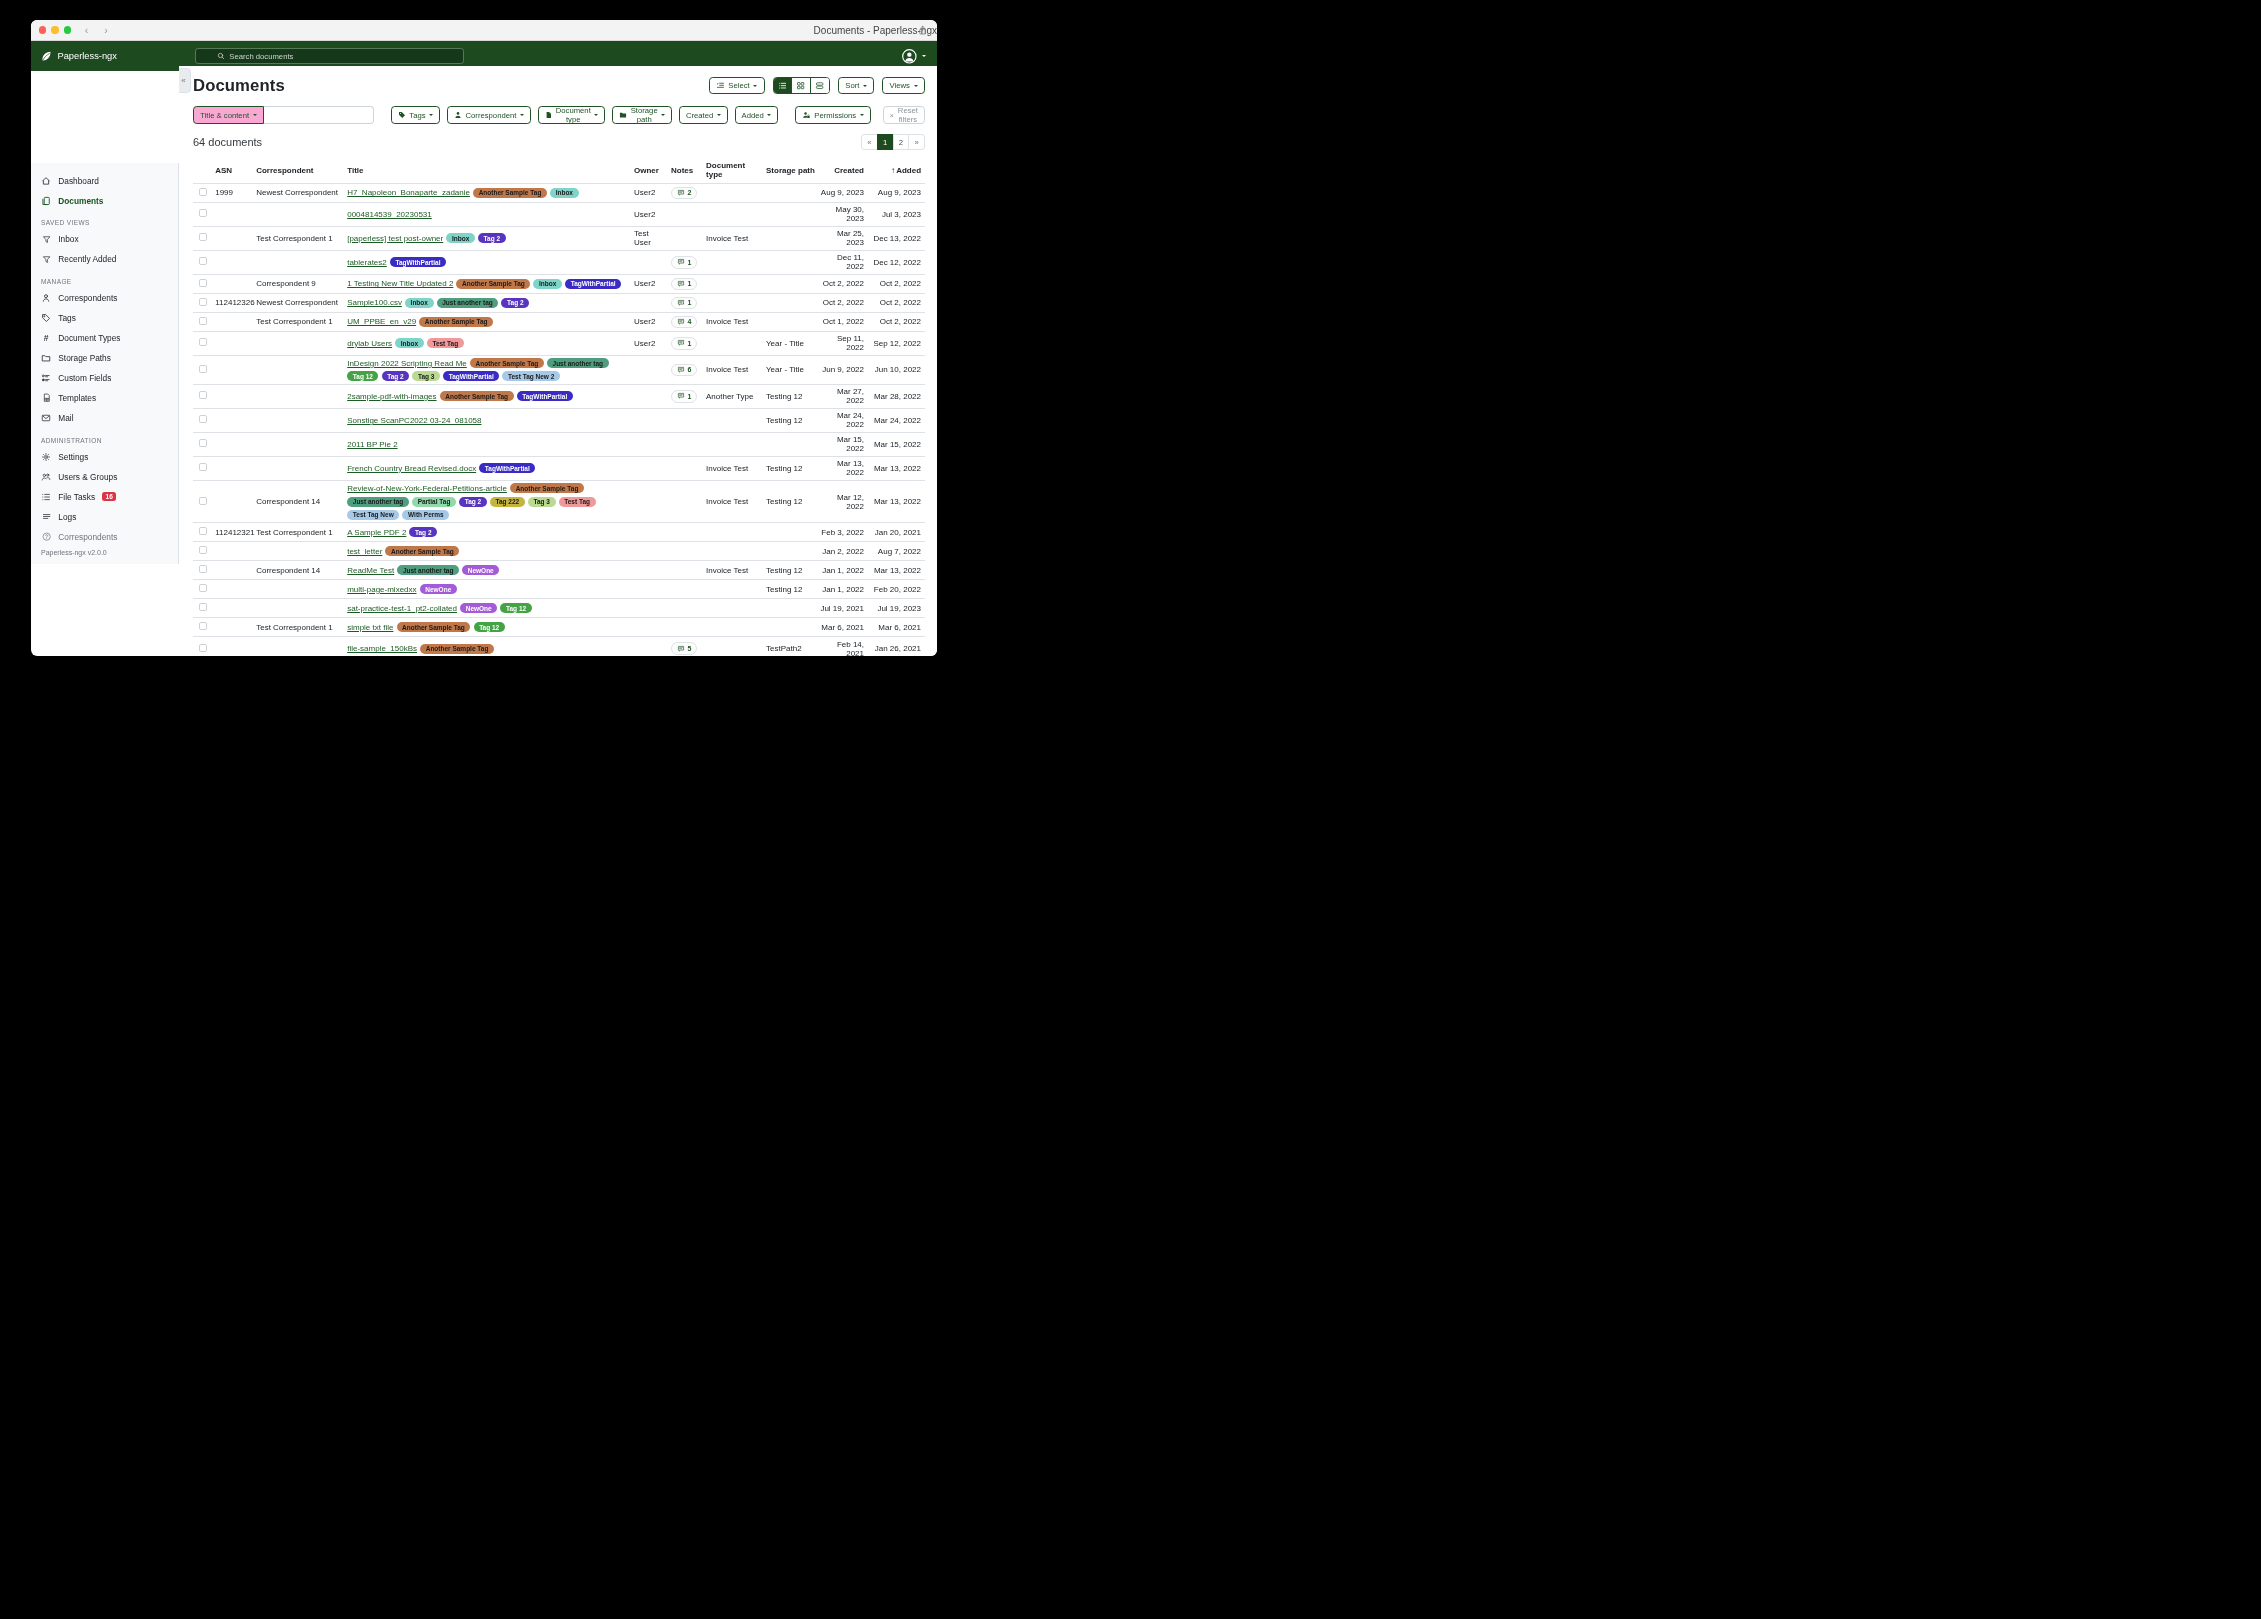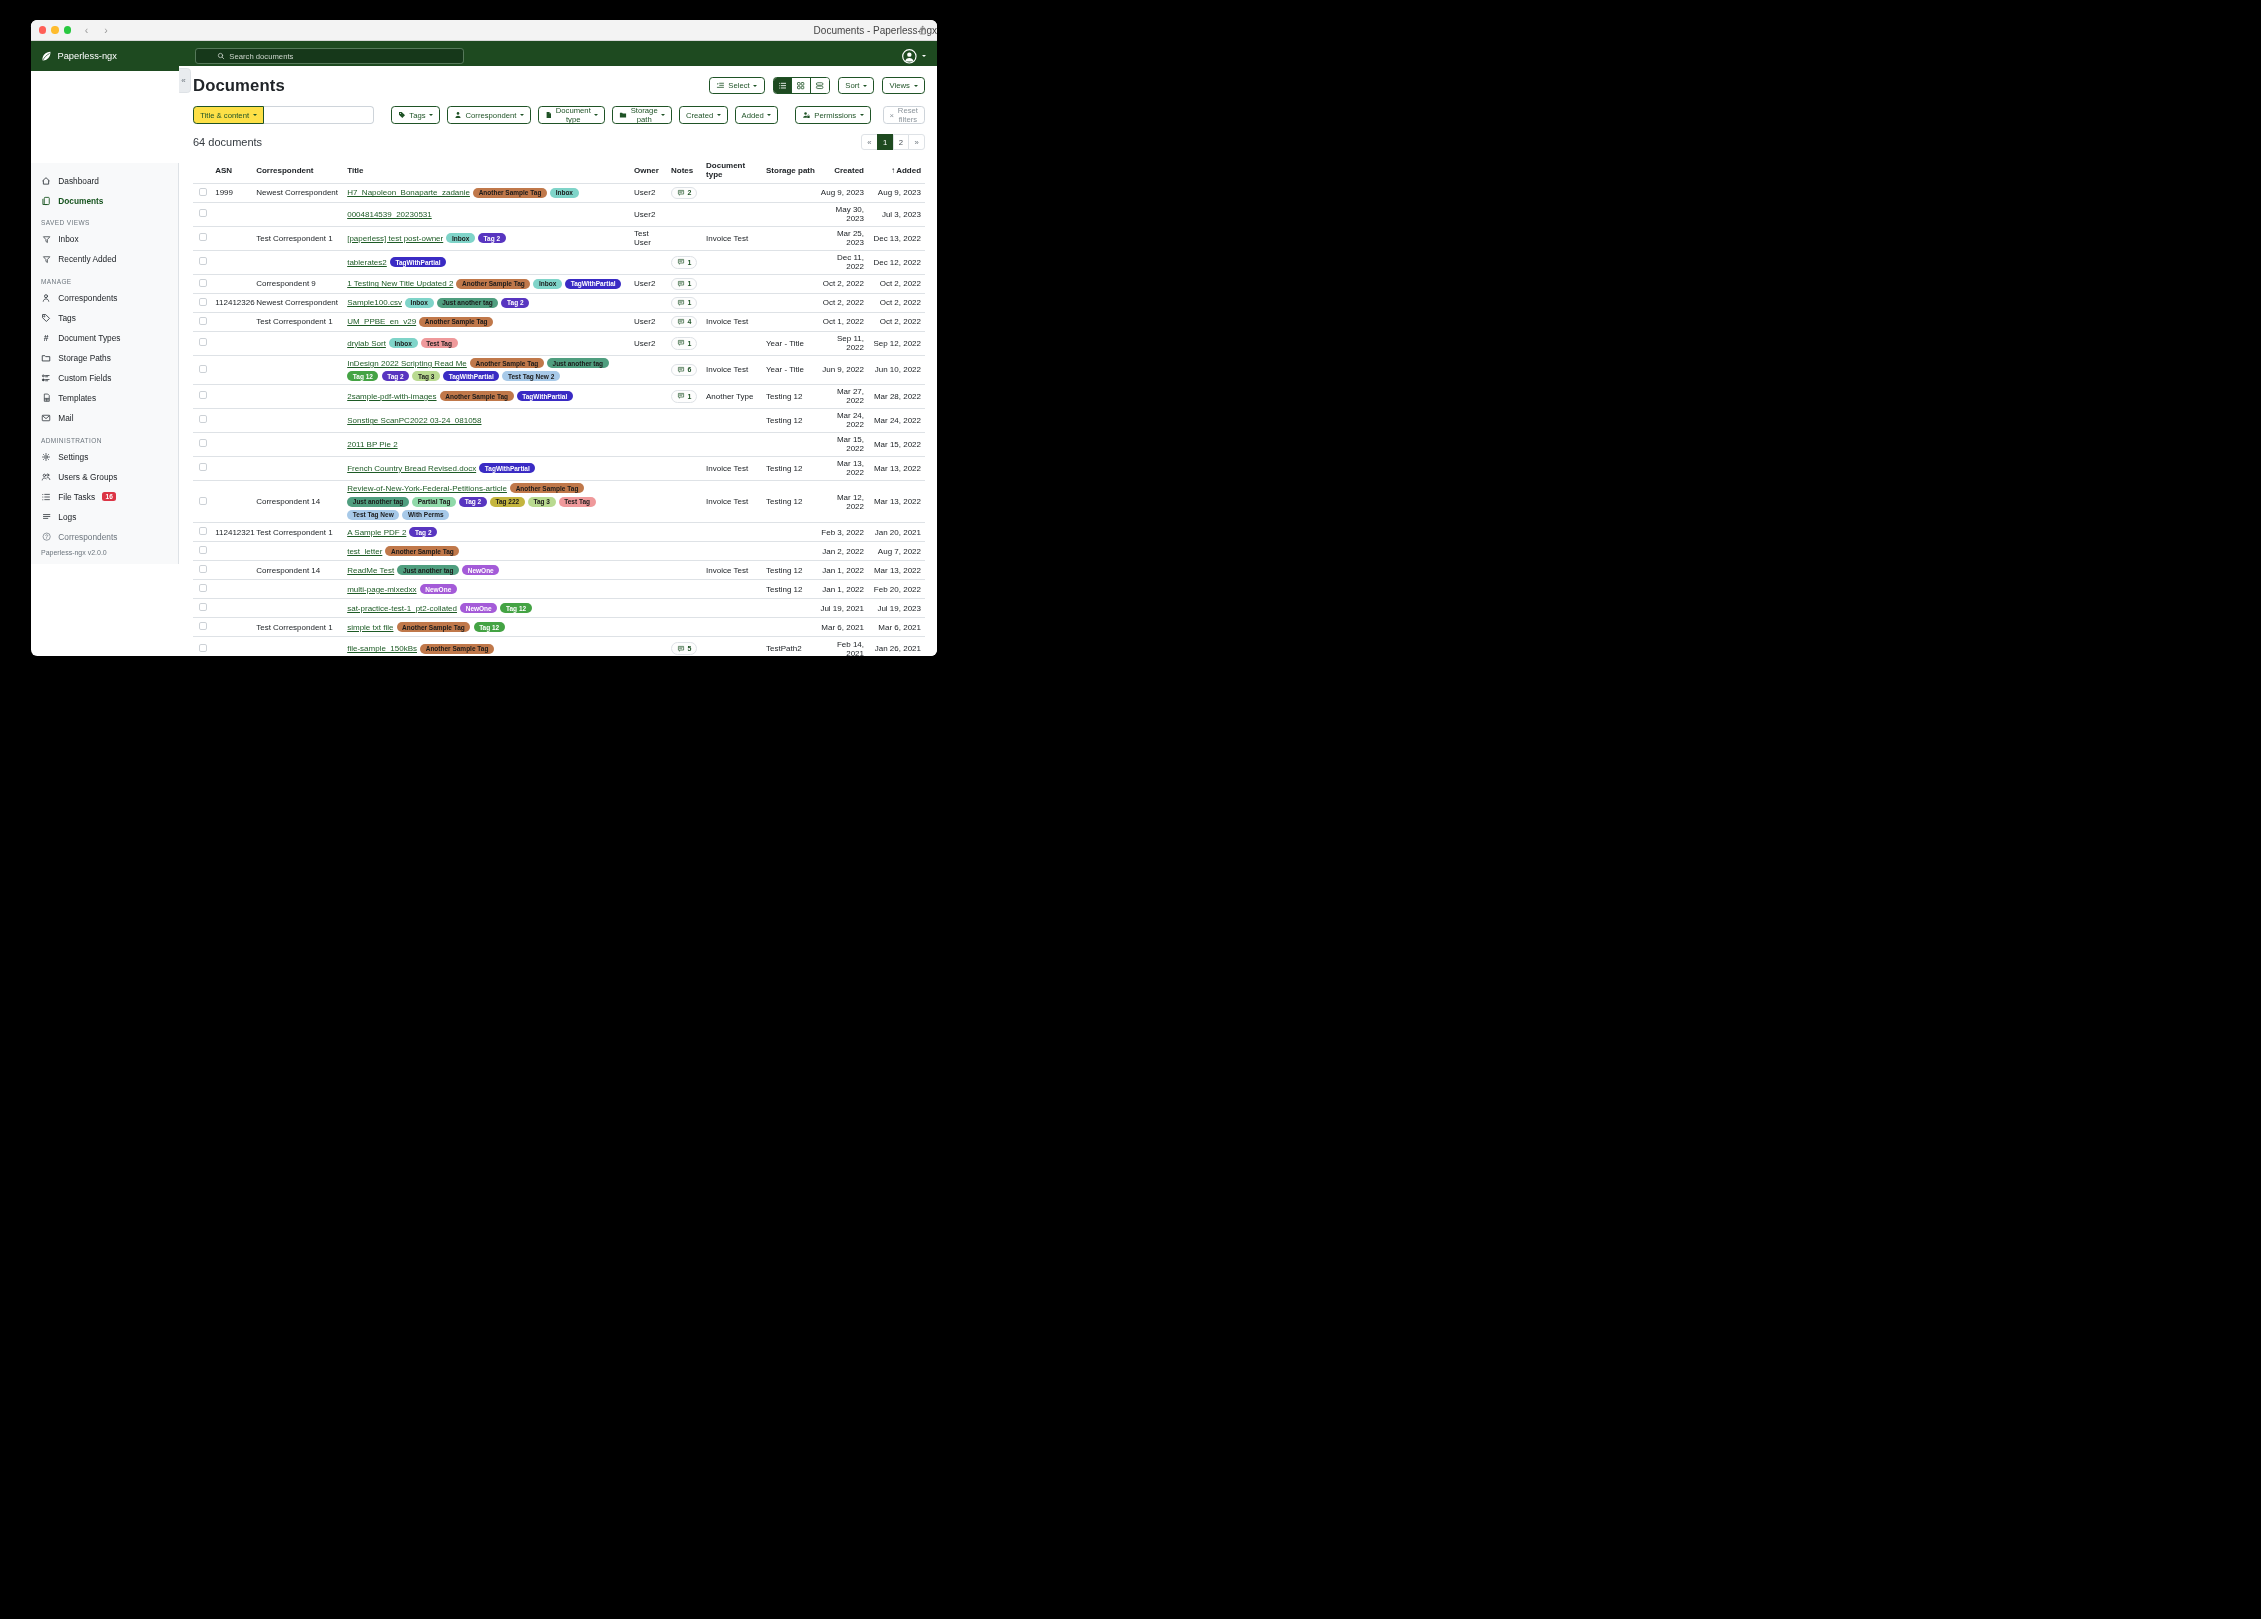--- a/index.html
+++ b/index.html
@@ -45,21 +45,21 @@
   .toolbar { margin-left:auto; display:flex; gap:8px; align-items:center; }
   .gbtn { height:17.3px; border:0.6px solid #1f5326; color:#1f5326; background:#fff; border-radius:3.7px; font-size:7.7px;
           display:inline-flex; align-items:center; gap:3.7px; padding:0 6.2px; cursor:pointer; font-family:inherit; }
   .viewgroup { display:flex; border:0.6px solid #1f5326; border-radius:3.7px; overflow:hidden; height:17.3px; }
   .viewseg { width:18.5px; display:flex; align-items:center; justify-content:center; color:#1f5326; background:#fff; border-right:0.6px solid #1f5326; }
   .viewseg:last-child { border-right:none; }
   .viewseg.active { background:#1e4a20; color:#fff; }
   
   .filterrow { display:flex; align-items:center; margin-top:10.5px; }
   .searchmode { display:flex; height:18px; width:199px; }
-  .smode-btn { border:0.6px solid #1f5326; color:#1f5326; background:#fde047; border-radius:3.7px 0 0 3.7px; font-size:7.7px;
+  .smode-btn { border:0.6px solid #1f5326; color:#1f5326; background:#f9a8d4; border-radius:3.7px 0 0 3.7px; font-size:7.7px;
                display:flex; align-items:center; gap:3.7px; padding:0 6.2px; }
   .smode-input { flex:1; border:0.6px solid #ced4da; border-left:none; border-radius:0 3.7px 3.7px 0; }
   .filterbtns { display:flex; gap:7.4px; margin-left:17.3px; align-items:center; }
   .fbtn { height:17.3px; border:0.6px solid #1f5326; color:#1f5326; background:#fff; border-radius:3.7px; font-size:7.7px;
           display:inline-flex; align-items:center; gap:3.7px; padding:0 5.6px; }
   .fbtn.muted { border-color:#ced4da; color:#8b949b; margin-left:5px; }
   .permbtn { margin-left:10px; }
   
   .countrow { display:flex; align-items:center; margin-top:10px; }
   .doccount { font-size:11px; color:#343a40; }
@@ -581,21 +581,21 @@
               <span class="cell">Invoice Test</span>
               <span class="cell"></span>
               <span class="cell c-right">Oct 1, 2022</span>
               <span class="cell c-right">Oct 2, 2022</span>
             </div>
             <div class="tgrid trow">
               <span class="cell"><span class="cb"></span></span>
               <span class="cell"></span>
               <span class="cell"></span>
               <span class="cell titlecell">
-                <a class="doclink">drylab Sort</a>
+                <a class="doclink">drylab Users</a>
                 <span class="tagpill" style="background:#7fd4c9;color:#1a1a1a">Inbox</span>
                 <span class="tagpill" style="background:#ef999b;color:#1a1a1a">Test Tag</span>
               </span>
               <span class="cell">User2</span>
               <span class="cell"><span class="notes-badge">
                   <svg width="8" height="8" viewBox="0 0 16 16">
                     <path d="M2.8 2.8h10.4v7.3H7.4l-2.8 2.2v-2.2H2.8z" fill="none" stroke="#1f5326" stroke-width="1.3" stroke-linejoin="round"></path>
                     <path d="M5.2 5.4h5.6M5.2 7.4h4" stroke="#1f5326" stroke-width="1.1" stroke-linecap="round" fill="none"></path>
                   </svg>
                   <span>1</span>

